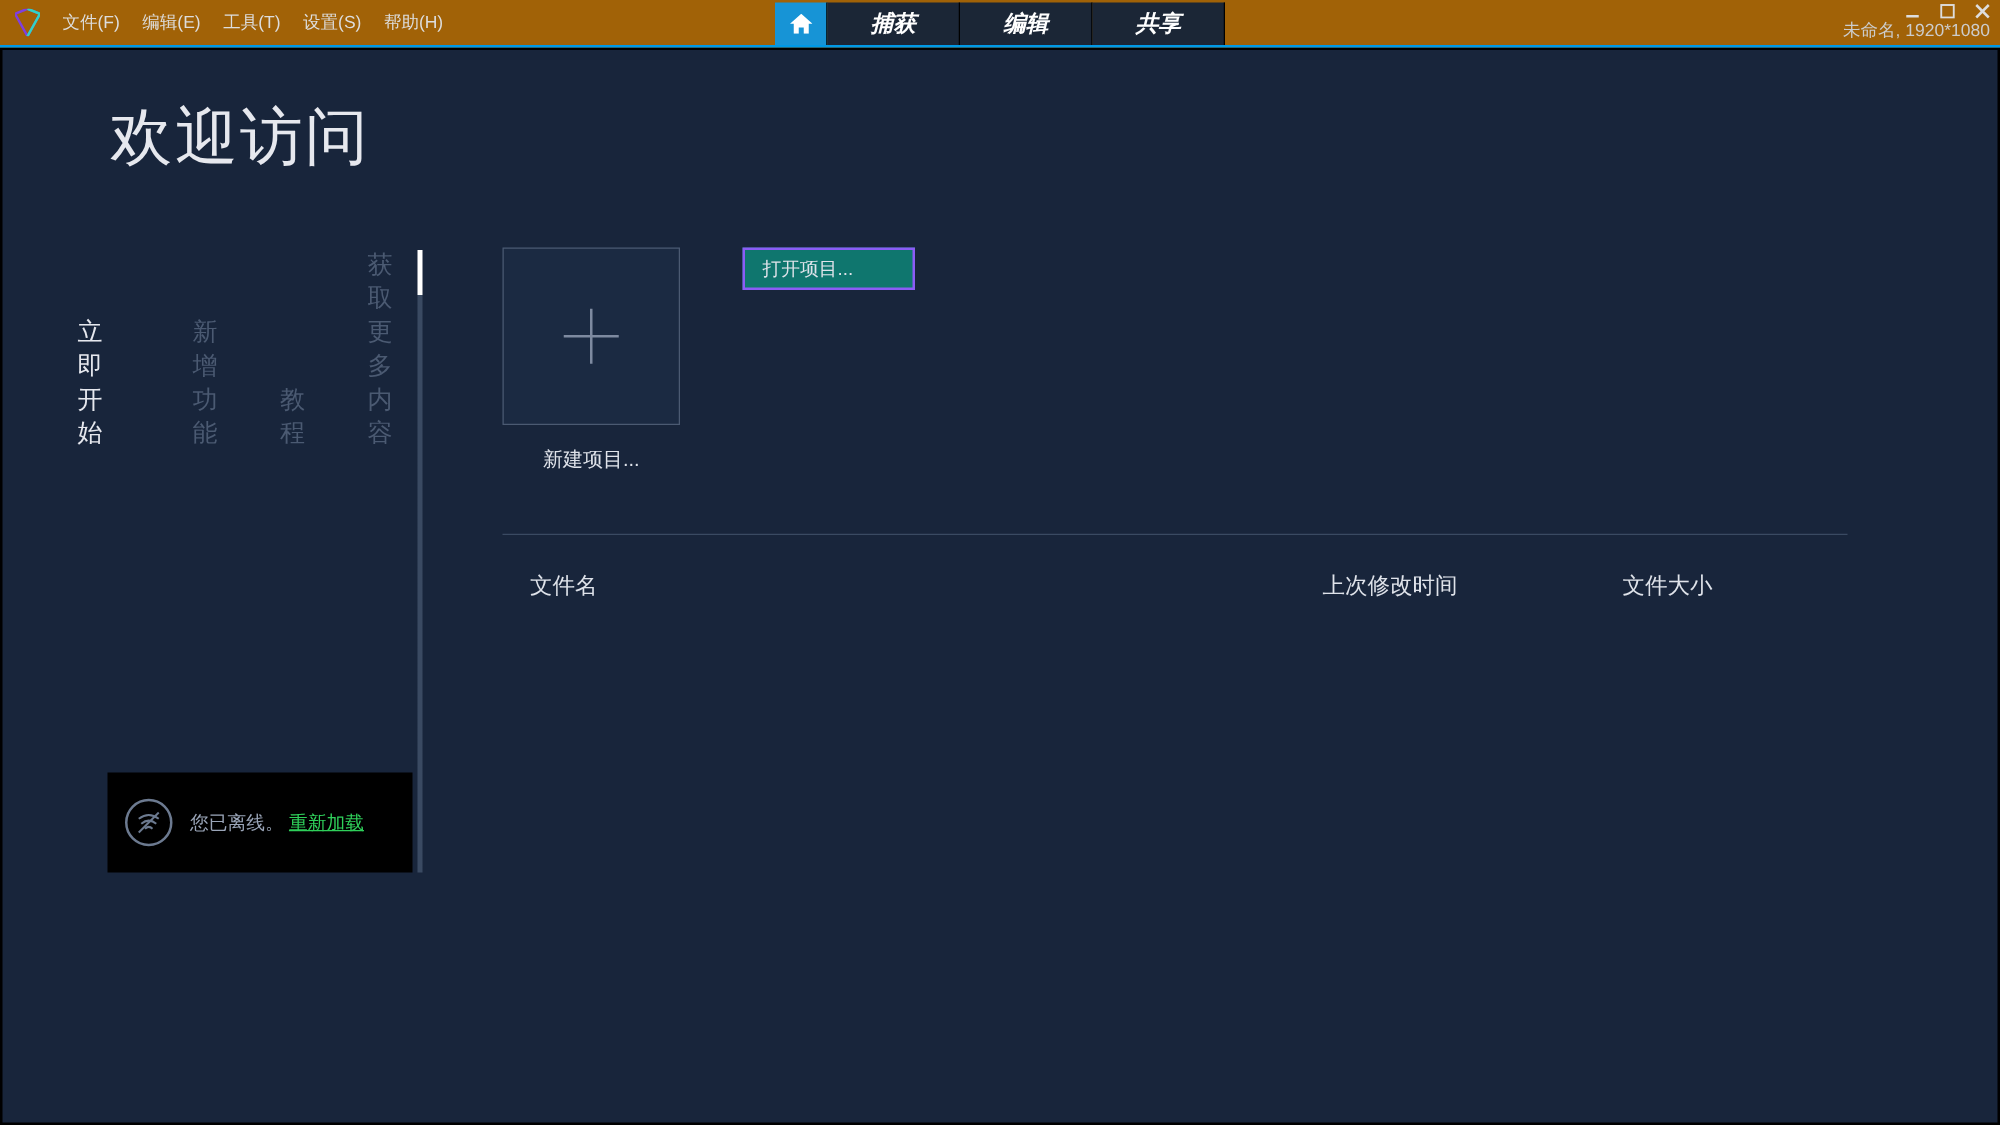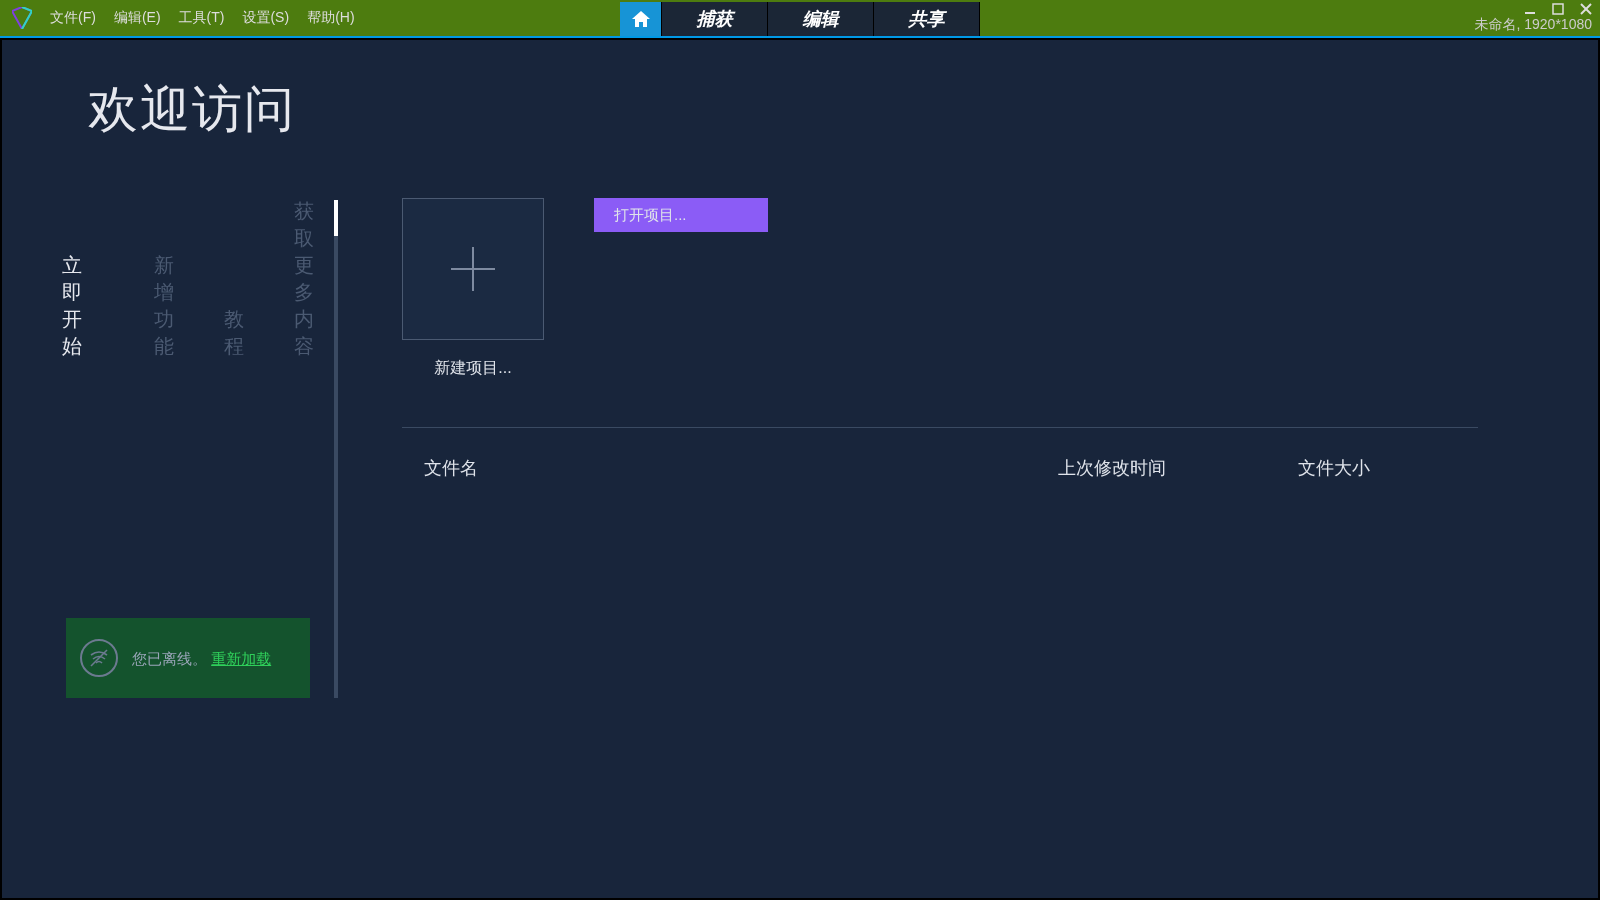--- a/index.html
+++ b/index.html
@@ -1,21 +1,21 @@
 <!DOCTYPE html>
 <html><head>
 <meta charset="utf-8">
 <style>
   * { box-sizing: border-box; margin: 0; padding: 0; }
   html, body { width: 1600px; height: 900px; overflow: hidden; font-family: "Microsoft YaHei", "PingFang SC", Arial, sans-serif; }
   body { background: #000; }
 
   .titlebar {
     height: 38px;
-    background: #4d7c0f;
+    background: #a16207;
     display: flex;
     align-items: center;
     color: #ddd;
     font-size: 14px;
     border-bottom: 2px solid #0099e6;
     position: relative;
   }
   .logo {
     width: 44px; height: 38px;
     display: flex; align-items: center; justify-content: center;
@@ -103,23 +103,23 @@
   .sidenav .spacer { height: 120px; }
   .sidenav-rule {
     position: absolute;
     left: 332px; top: 160px;
     width: 4px; height: 498px;
     background: linear-gradient(#fff 0 36px, #3a4a62 36px 100%);
   }
 
   .offline-box {
     position: absolute;
-    left: 64px; top: 578px;
+    left: 84px; top: 578px;
     width: 244px; height: 80px;
-    background: #14532d;
+    background: #000000;
     display: flex;
     align-items: center;
     padding: 10px 14px;
     gap: 14px;
   }
   .offline-icon {
     width: 38px; height: 38px;
     border-radius: 50%;
     border: 2px solid #6c7a90;
     display: flex; align-items: center; justify-content: center;
@@ -146,23 +146,23 @@
   }
   .tile-box svg { stroke: #7e8aa0; }
   .tile-label {
     margin-top: 18px;
     text-align: center;
     color: #dfe3ea;
     font-size: 16px;
   }
 
   .open-project {
-    width: 174px; height: 34px;
-    border: 6px solid #8b5cf6;
-    background: #8b5cf6;
+    width: 138px; height: 34px;
+    border: 2px solid #8b5cf6;
+    background: #0f766e;
     color: #dfe3ea;
     font-size: 15px;
     display: flex; align-items: center;
     padding-left: 14px;
     cursor: pointer;
   }
 
   .divider {
     margin-top: 48px;
     height: 1px;

